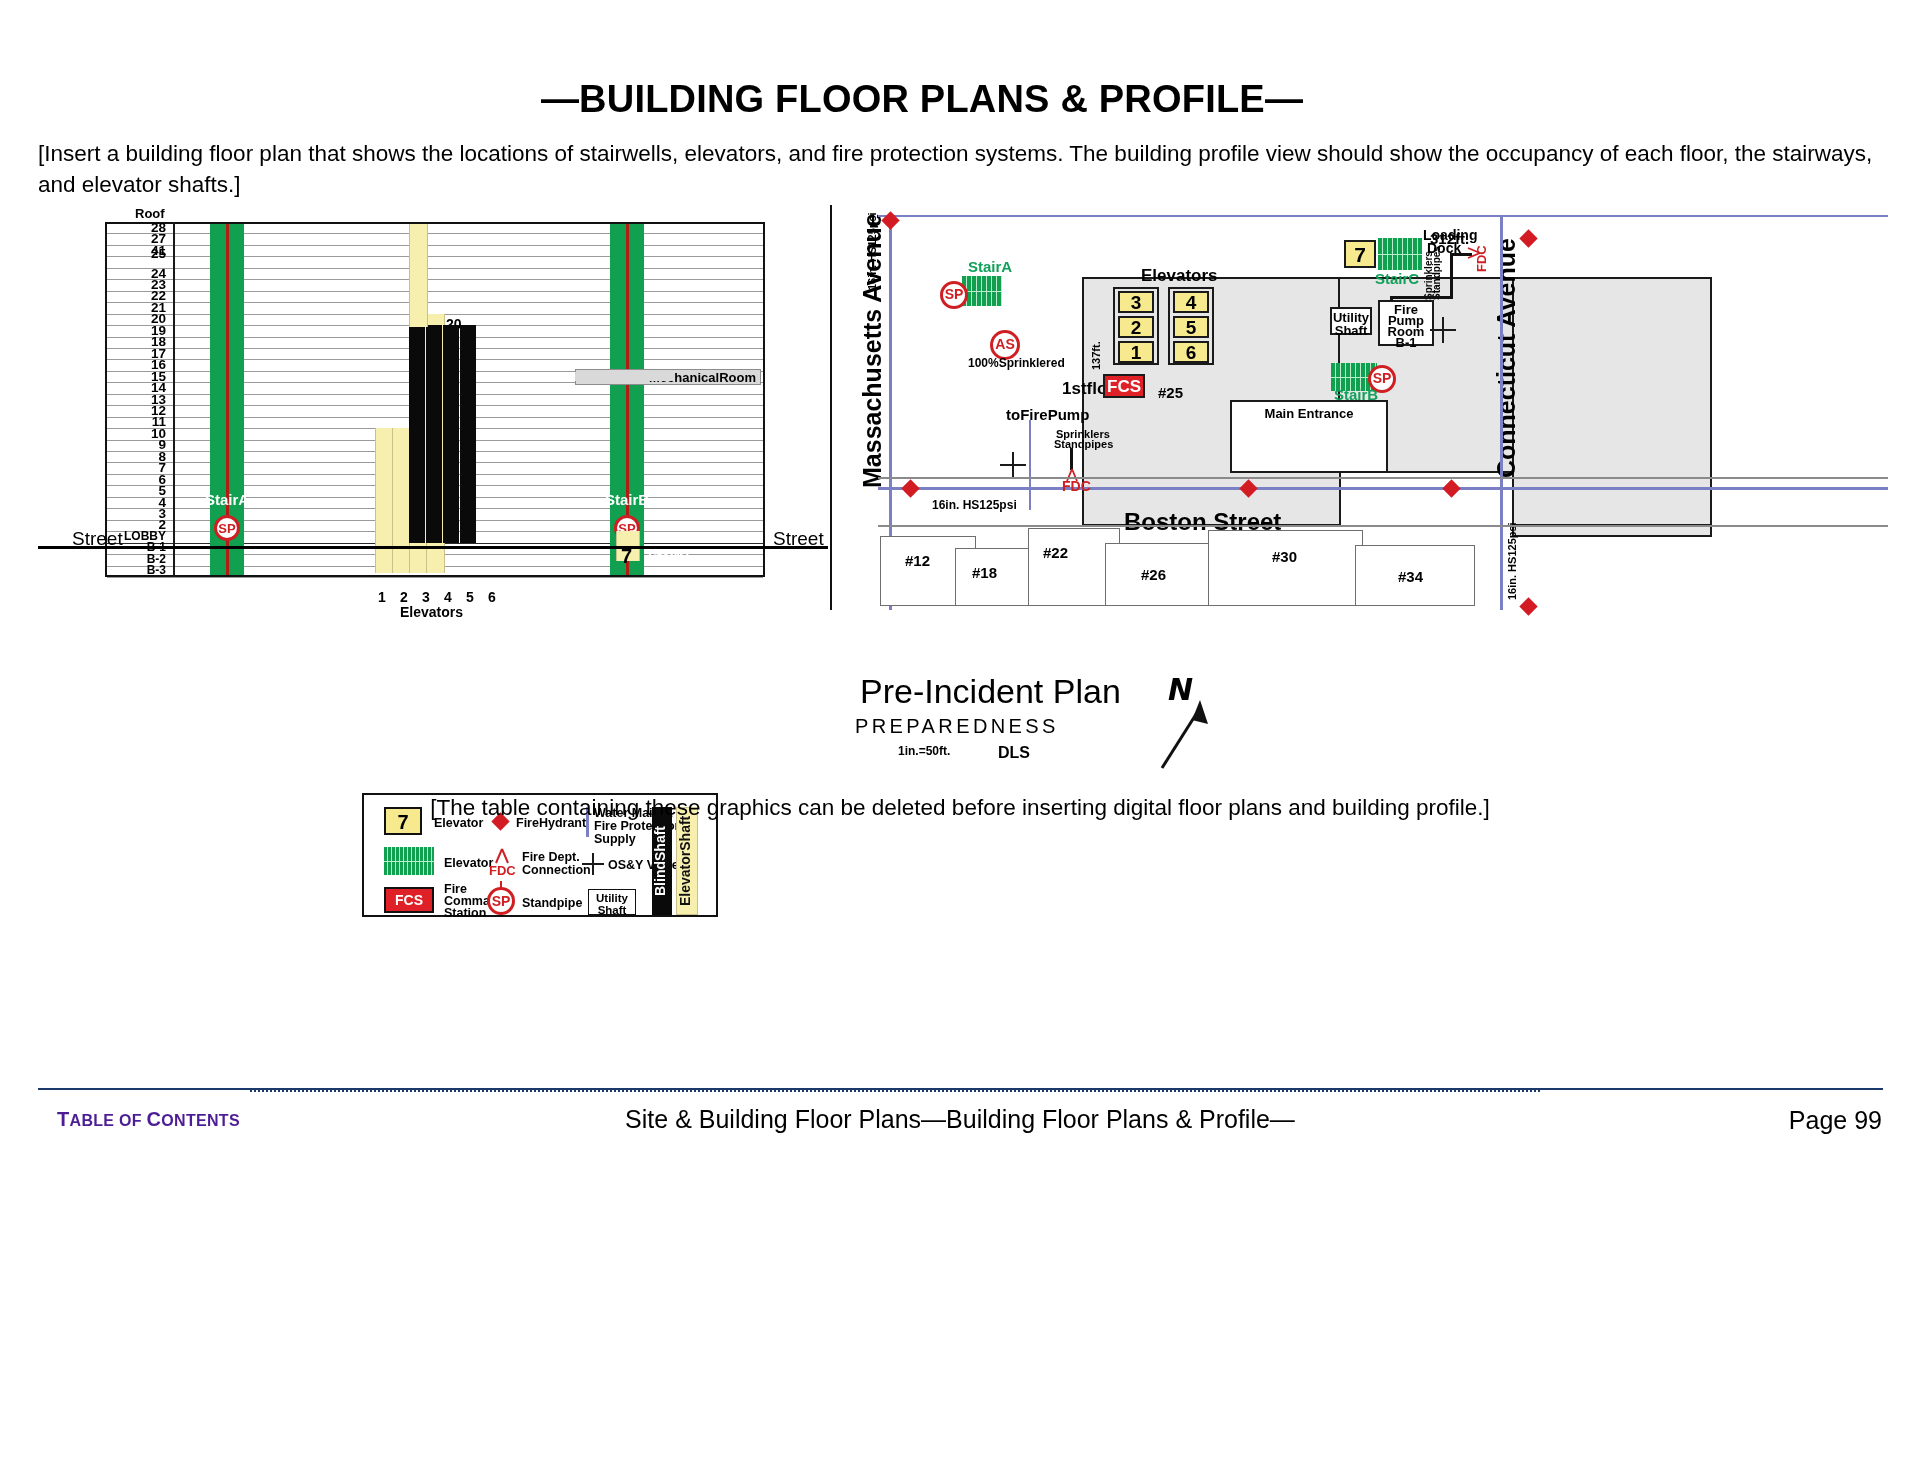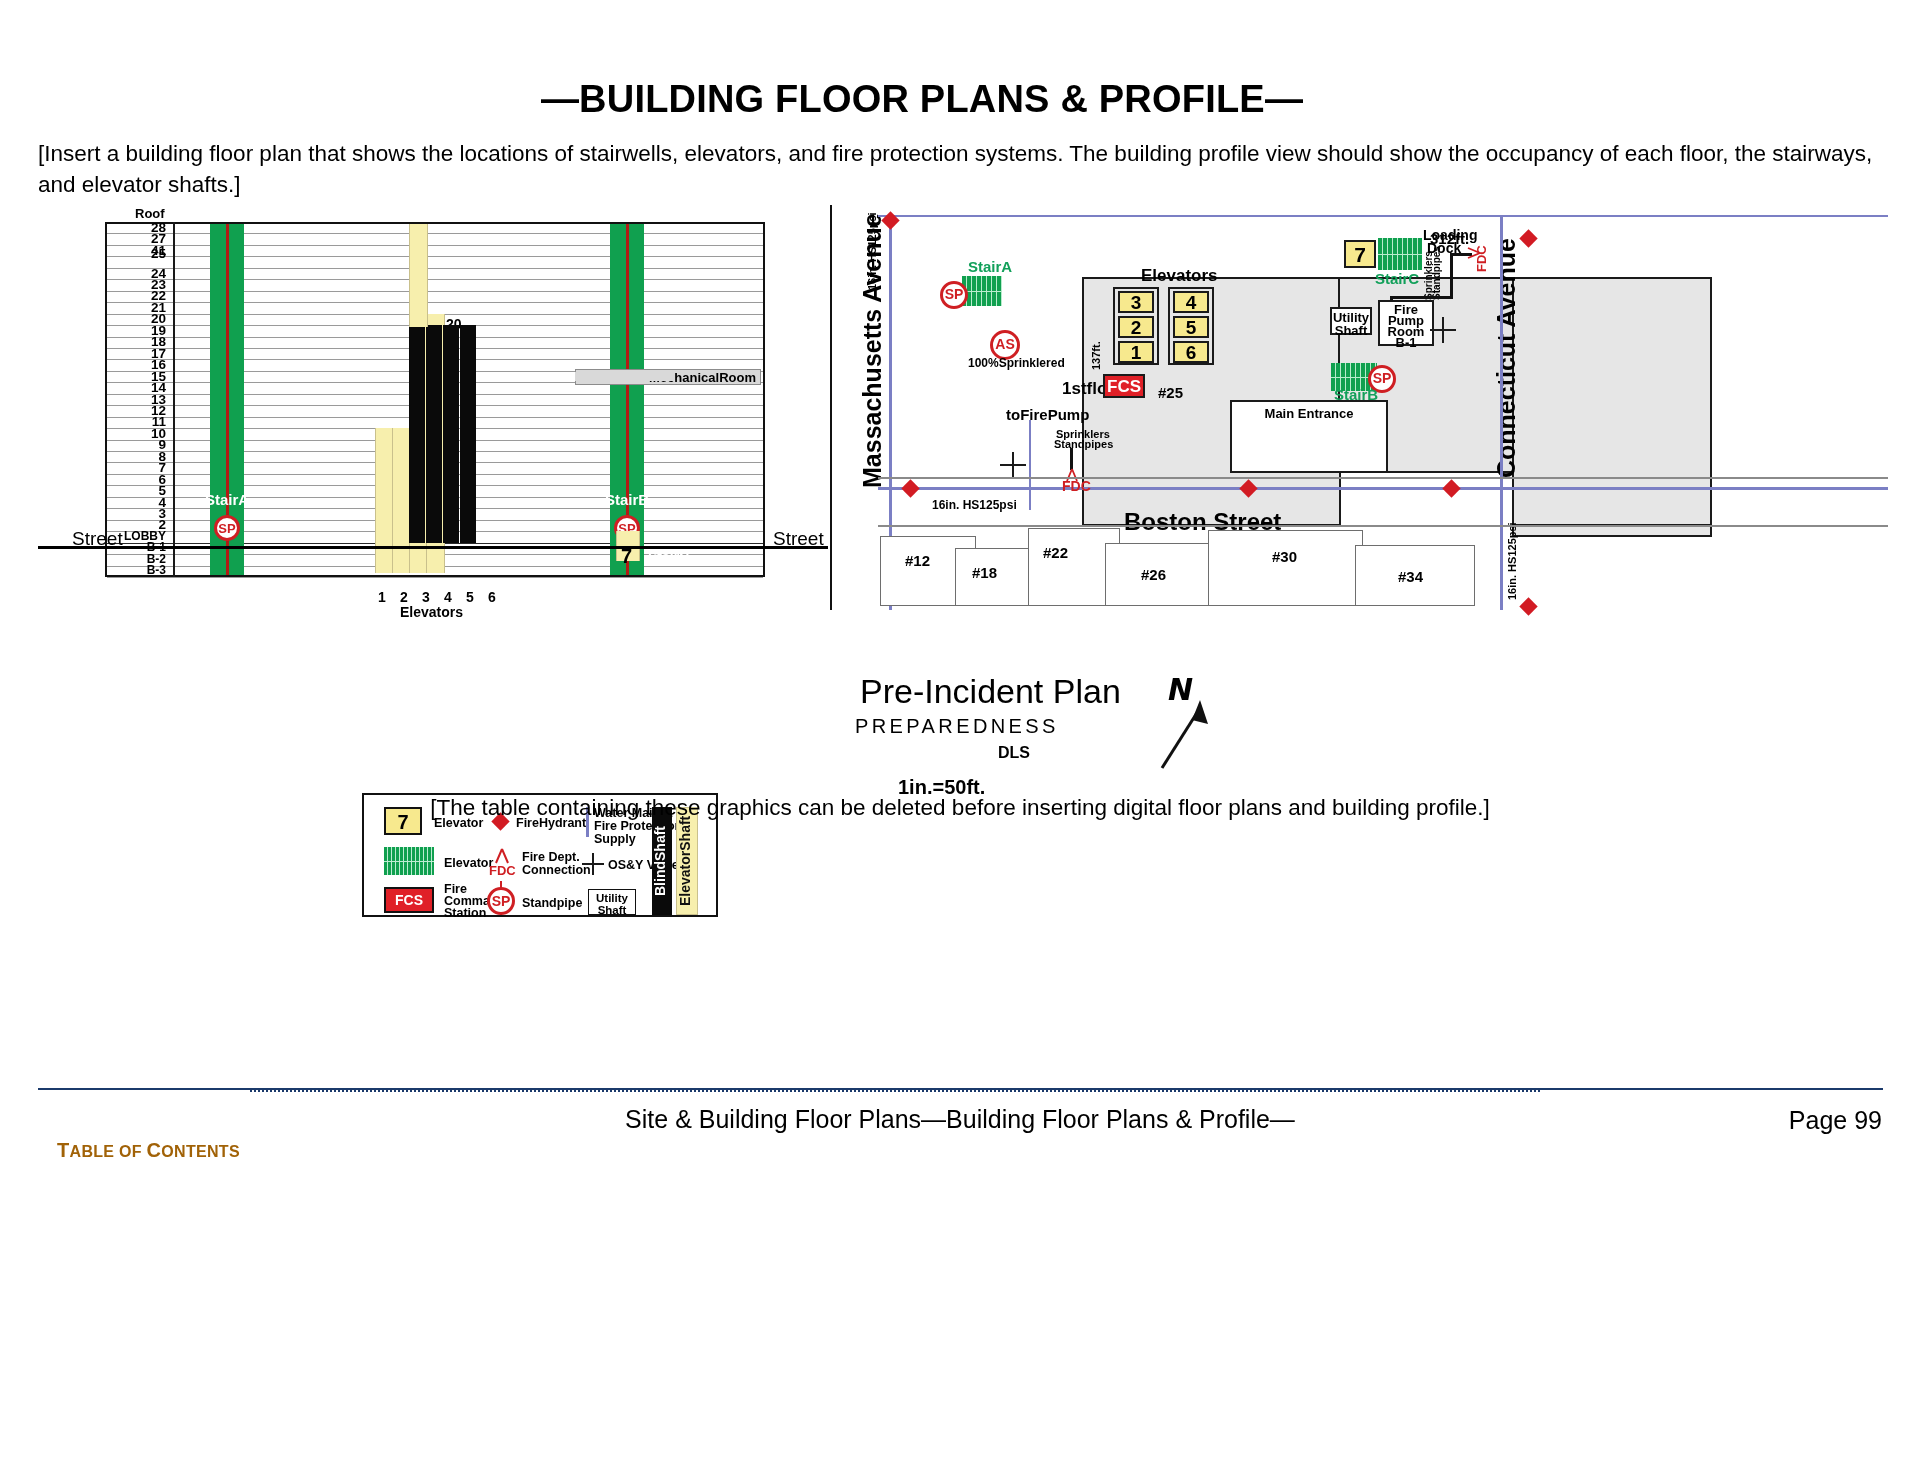--- a/index.html
+++ b/index.html
@@ -165,21 +165,21 @@
     position:absolute;border:1.5px solid #111;background:#fff;
     font-size:11.5px;font-weight:600;text-align:center;line-height:12px;box-sizing:border-box;
   }
   .lg-waterline{position:absolute;width:3px;background:#7b7fc4;}
 
   
   .pip-title{position:absolute;left:860px;top:672px;font-size:34px;font-weight:400;}
   .pip-sub{
     position:absolute;left:855px;top:715px;font-size:20px;font-weight:400;letter-spacing:3.4px;
   }
-  .pip-scale{position:absolute;left:898px;top:744px;font-size:20px;font-weight:600;margin-top:32px;}
+  .pip-scale{position:absolute;left:898px;top:744px;font-size:12px;font-weight:600;}
   .pip-dls{position:absolute;left:998px;top:744px;font-size:16px;font-weight:600;}
   .north-n{
     position:absolute;left:1168px;top:672px;font-size:30px;font-weight:700;
     font-style:italic;font-family:"DejaVu Sans", sans-serif;
   }
 
   .note{
     position:absolute;left:0;top:795px;width:1920px;text-align:center;
     font-size:22.5px;
   }
@@ -187,21 +187,21 @@
   
   .foot-rule{
     position:absolute;left:38px;top:1088px;width:1845px;height:2px;background:#1b3a6b;
   }
   .foot-rule-dot{
     position:absolute;left:250px;top:1090px;width:1290px;height:0;
     border-top:2px dotted #1b3a6b;
   }
   .toc{
     position:absolute;left:57px;top:1108px;font-size:20px;font-weight:700;
-    color:#a16207;letter-spacing:.3px;margin-top:31px;
+    color:#4c1d95;letter-spacing:.3px;
   }
   .toc .sc{font-size:16px;}
   .foot-center{
     position:absolute;left:0;top:1105px;width:1920px;text-align:center;font-size:25px;
   }
   .foot-page{position:absolute;right:38px;top:1106px;font-size:25px;}
 </style>
 </head>
 <body>
 

